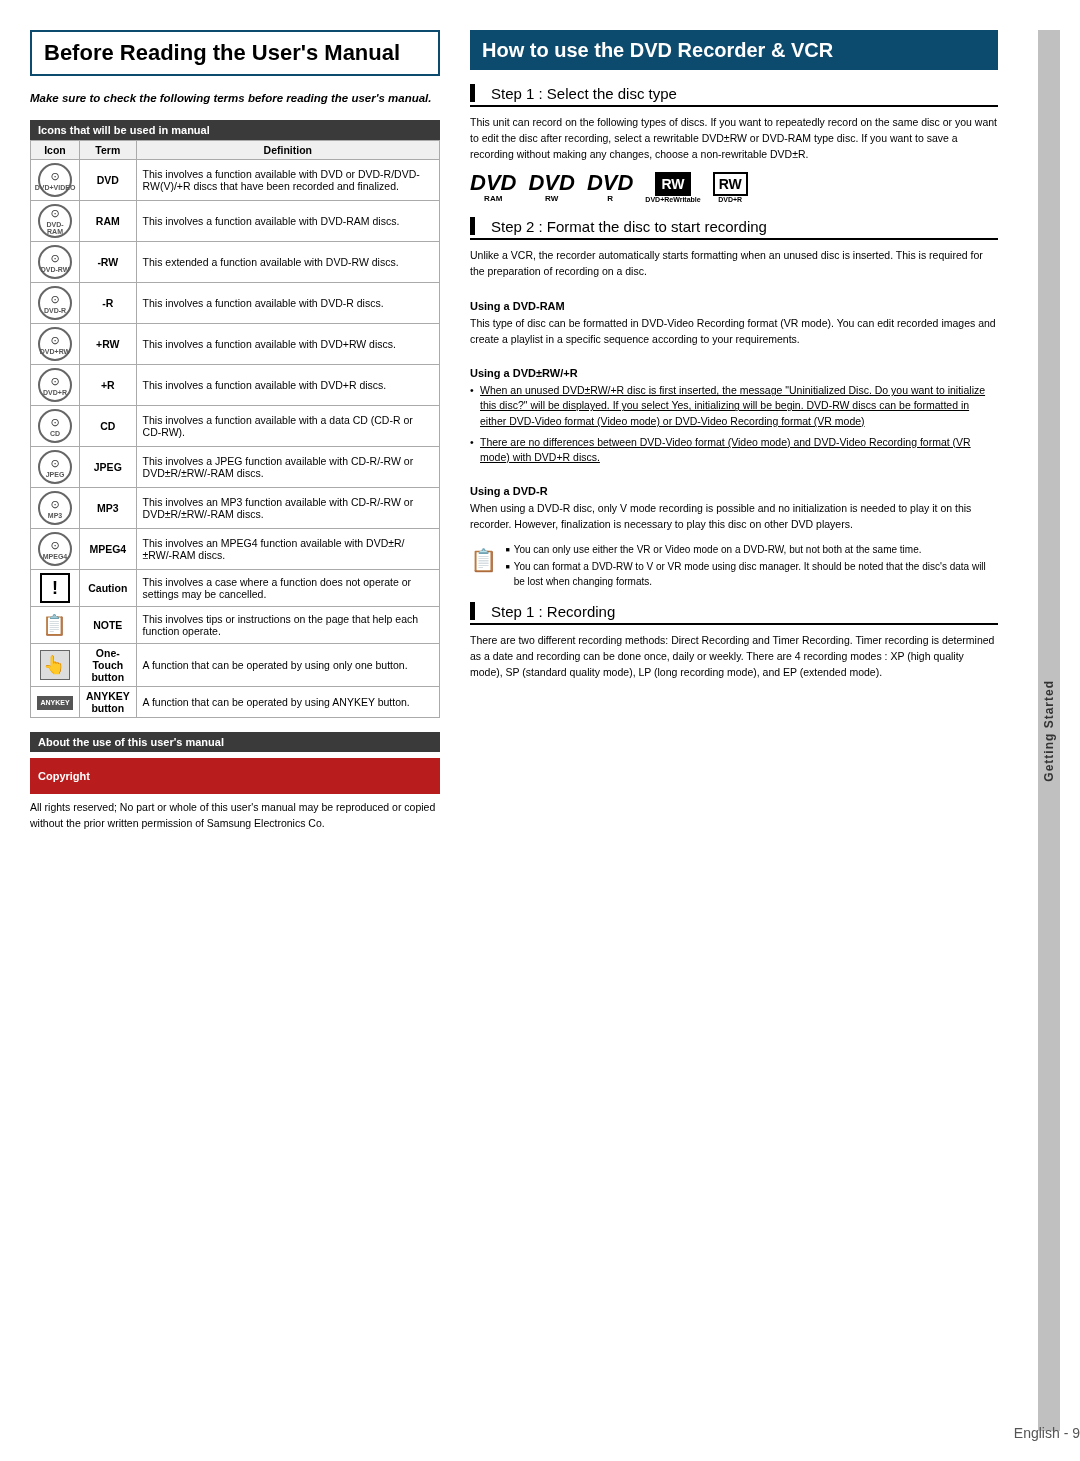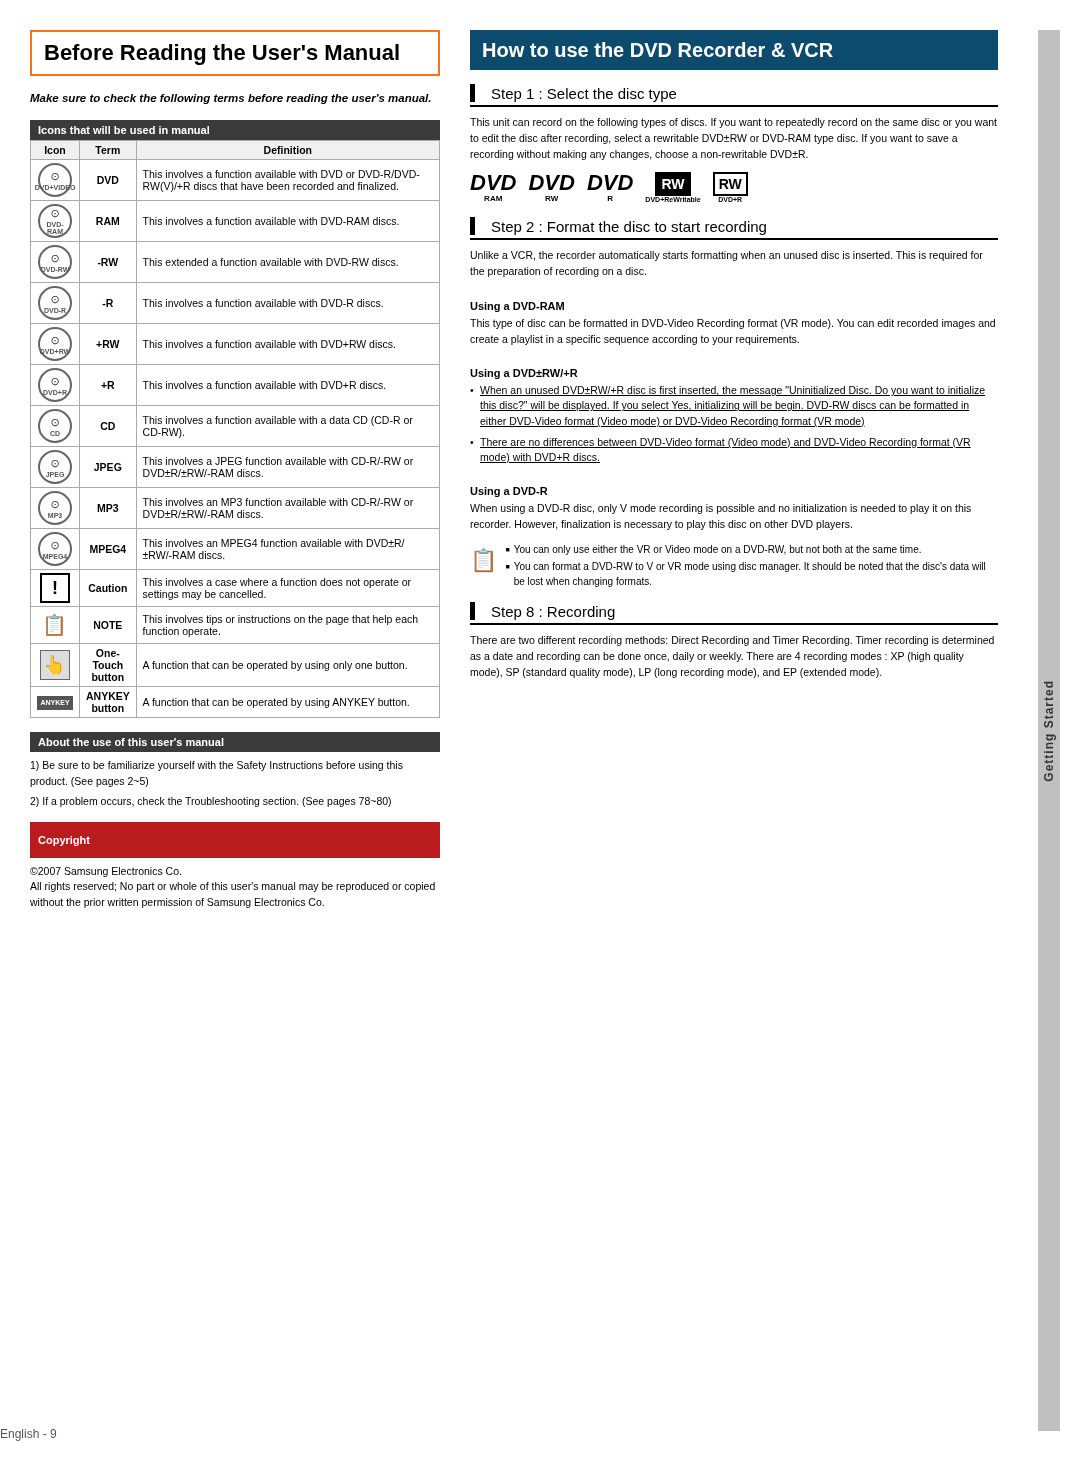--- a/index.html
+++ b/index.html
@@ -48,21 +48,21 @@
       font-size: 12px;
       font-weight: bold;
       letter-spacing: 1px;
       color: #333;
     }
 
     
     .section-title-left {
       font-size: 22px;
       font-weight: bold;
-      border: 2px solid #f97316;
+      border: 2px solid #0c4a6e;
       padding: 8px 12px;
       margin-bottom: 14px;
       line-height: 1.2;
     }
 
     .subtitle-italic {
       font-style: italic;
       font-weight: bold;
       font-size: 11.5px;
       margin-bottom: 14px;
@@ -338,22 +338,22 @@
       font-size: 7px;
       margin-top: 2px;
       flex-shrink: 0;
     }
 
     .page-footer {
       position: absolute;
       bottom: 20px;
       left: 0;
       right: 0;
-      text-align: left;
-      font-size: 12px;
+      text-align: right;
+      font-size: 14px;
       color: #555;
     }
 
     .disc-row-wrapper {
       display: flex;
       align-items: center;
       gap: 12px;
       margin: 8px 0 14px 0;
     }
   </style>
@@ -475,28 +475,23 @@
           </tr>
           <tr>
             <td><div class="icon-anykey">ANYKEY</div></td>
             <td>ANYKEY button</td>
             <td>A function that can be operated by using ANYKEY button.</td>
           </tr>
         </tbody>
     </table>
 
     <div class="about-box-header">About the use of this user's manual</div>
-    <ul class="about-list" id="about-list">
-        <li>1) Be sure to be familiarize yourself with the Safety Instructions before using this product. (See pages 2~5)</li>
-        <li>2) If a problem occurs, check the Troubleshooting section. (See pages 78~80)</li>
-      </ul>
 
     <div class="copyright-box-header">Copyright</div>
     <div class="copyright-text" id="copyright-text">
-        <p>©2007 Samsung Electronics Co.</p>
         <p>All rights reserved; No part or whole of this user's manual may be reproduced or copied without the prior written permission of Samsung Electronics Co.</p>
       </div>
   </div>
 
   <div class="right-column">
     <div class="section-title-right">How to use the DVD Recorder &amp; VCR</div>
 
     <div class="step-heading">
       <span class="step-heading-bar"></span>
       <span>Step 1 : Select the disc type</span>
@@ -552,21 +547,21 @@
     <div class="note-box">
       <div class="note-icon-lg">📋</div>
       <div class="note-items" id="note-items">
           <div class="note-item">You can only use either the VR or Video mode on a DVD-RW, but not both at the same time.</div>
           <div class="note-item">You can format a DVD-RW to V or VR mode using disc manager. It should be noted that the disc's data will be lost when changing formats.</div>
         </div>
     </div>
 
     <div class="step-heading">
       <span class="step-heading-bar"></span>
-      <span>Step 8 : Recording</span>
+      <span>Step 1 : Recording</span>
     </div>
     <div class="body-text">There are two different recording methods: Direct Recording and Timer Recording. Timer recording is determined as a date and recording can be done once, daily or weekly. There are 4 recording modes : XP (high quality mode), SP (standard quality mode), LP (long recording mode), and EP (extended mode).</div>
   </div>
 
   <div class="side-tab">
     <span class="side-tab-text">Getting Started</span>
   </div>
 </div>
 
 <div class="page-footer">English - 9</div>

